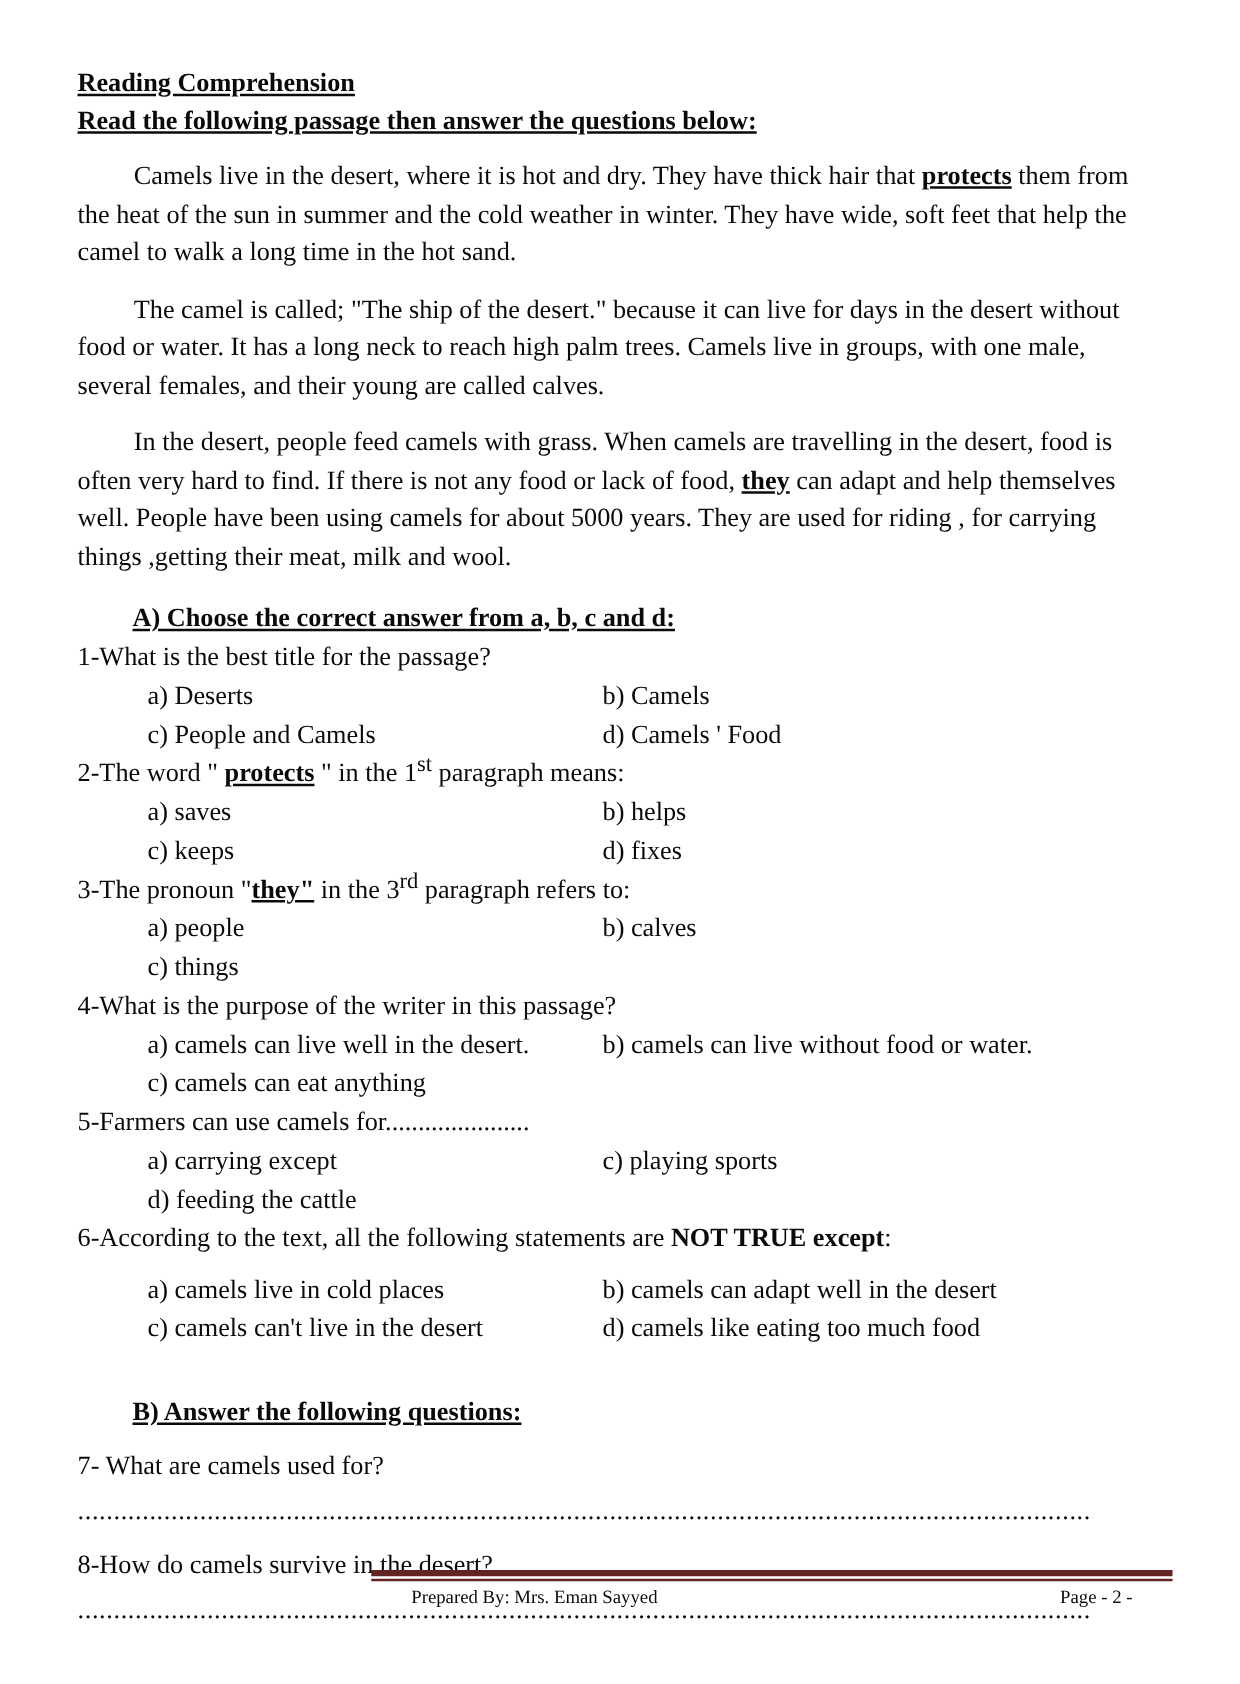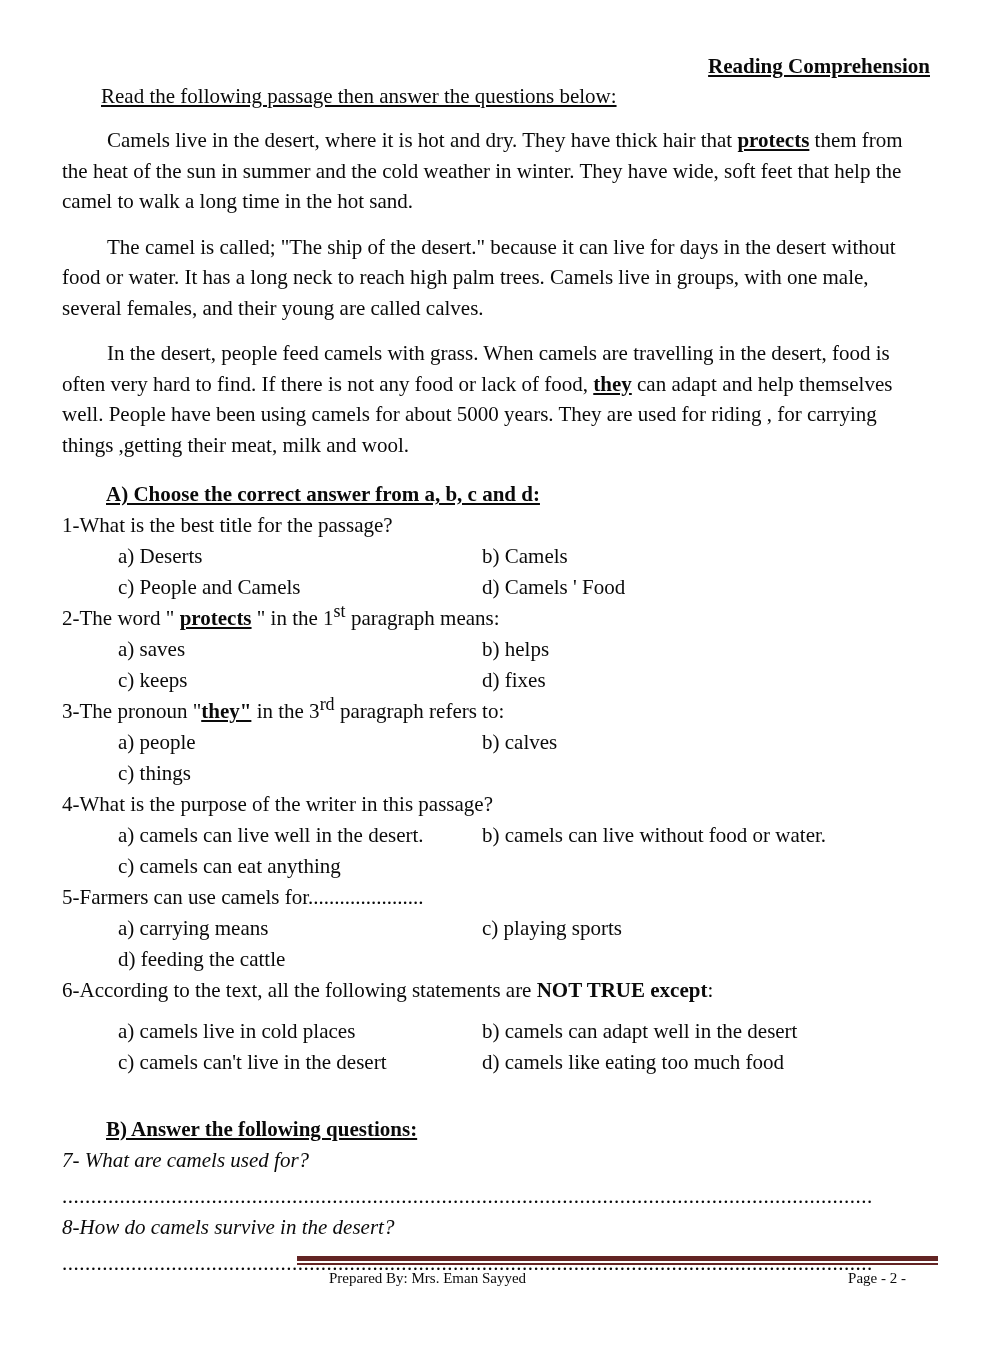--- a/index.html
+++ b/index.html
@@ -8,31 +8,30 @@
     background: #ffffff;
     color: #0a0a0a;
     font-family: "Liberation Serif", "DejaVu Serif", serif;
     font-size: 21px;
     position: relative;
     overflow: hidden;
   }
   .page { padding: 52px 62px 0 62px; }
 
   .title {
-    text-align: right;
+    text-align: left;
     font-weight: bold;
     text-decoration: underline;
     line-height: 28px;
   }
   .instruction {
-    font-weight: normal;
+    font-weight: bold;
     text-decoration: underline;
     line-height: 28px;
     margin-top: 2px;
-    margin-left: 39px;
   }
 
   .para {
     margin-top: 15px;
     line-height: 30.5px;
     text-indent: 45px;
   }
   .bu { font-weight: bold; text-decoration: underline; }
   .b  { font-weight: bold; }
 
@@ -49,21 +48,21 @@
     display: grid;
     grid-template-columns: 364px auto;
     padding-left: 56px;
     line-height: 31px;
   }
   .opts-gap { margin-top: 10px; }
 
   sup { font-size: 18px; line-height: 0; vertical-align: super; }
 
   .secB-heading { margin-top: 36px; }
-  .q-open { line-height: 31px; margin-top: 0; font-style: italic; }
+  .q-open { line-height: 31px; margin-top: 12px; }
   .dots {
     white-space: nowrap;
     overflow: hidden;
     width: 812px;
     line-height: 31px;
     margin-top: 5px;
     letter-spacing: 0.5px;
   }
 
   .footer { position: absolute; left: 297px; top: 1256px; width: 641px; }
@@ -131,21 +130,21 @@
     <div class="opts">
       <span>a) camels can live well in the desert.</span>
       <span>b) camels can live without food or water.</span>
       <span>c) camels can eat anything</span>
     </div>
   </div>
 
   <div>
     <div class="q">5-Farmers can use camels for......................</div>
     <div class="opts">
-      <span>a) carrying means</span>
+      <span>a) carrying except</span>
       <span>c) playing sports</span>
       <span>d) feeding the cattle</span>
     </div>
   </div>
 
   <div>
     <div class="q"><span>6-According to the text, all the following statements are </span><span class="b">NOT TRUE except</span><span>:</span></div>
     <div class="opts opts-gap">
       <span>a) camels live in cold places</span>
       <span>b) camels can adapt well in the desert</span>

